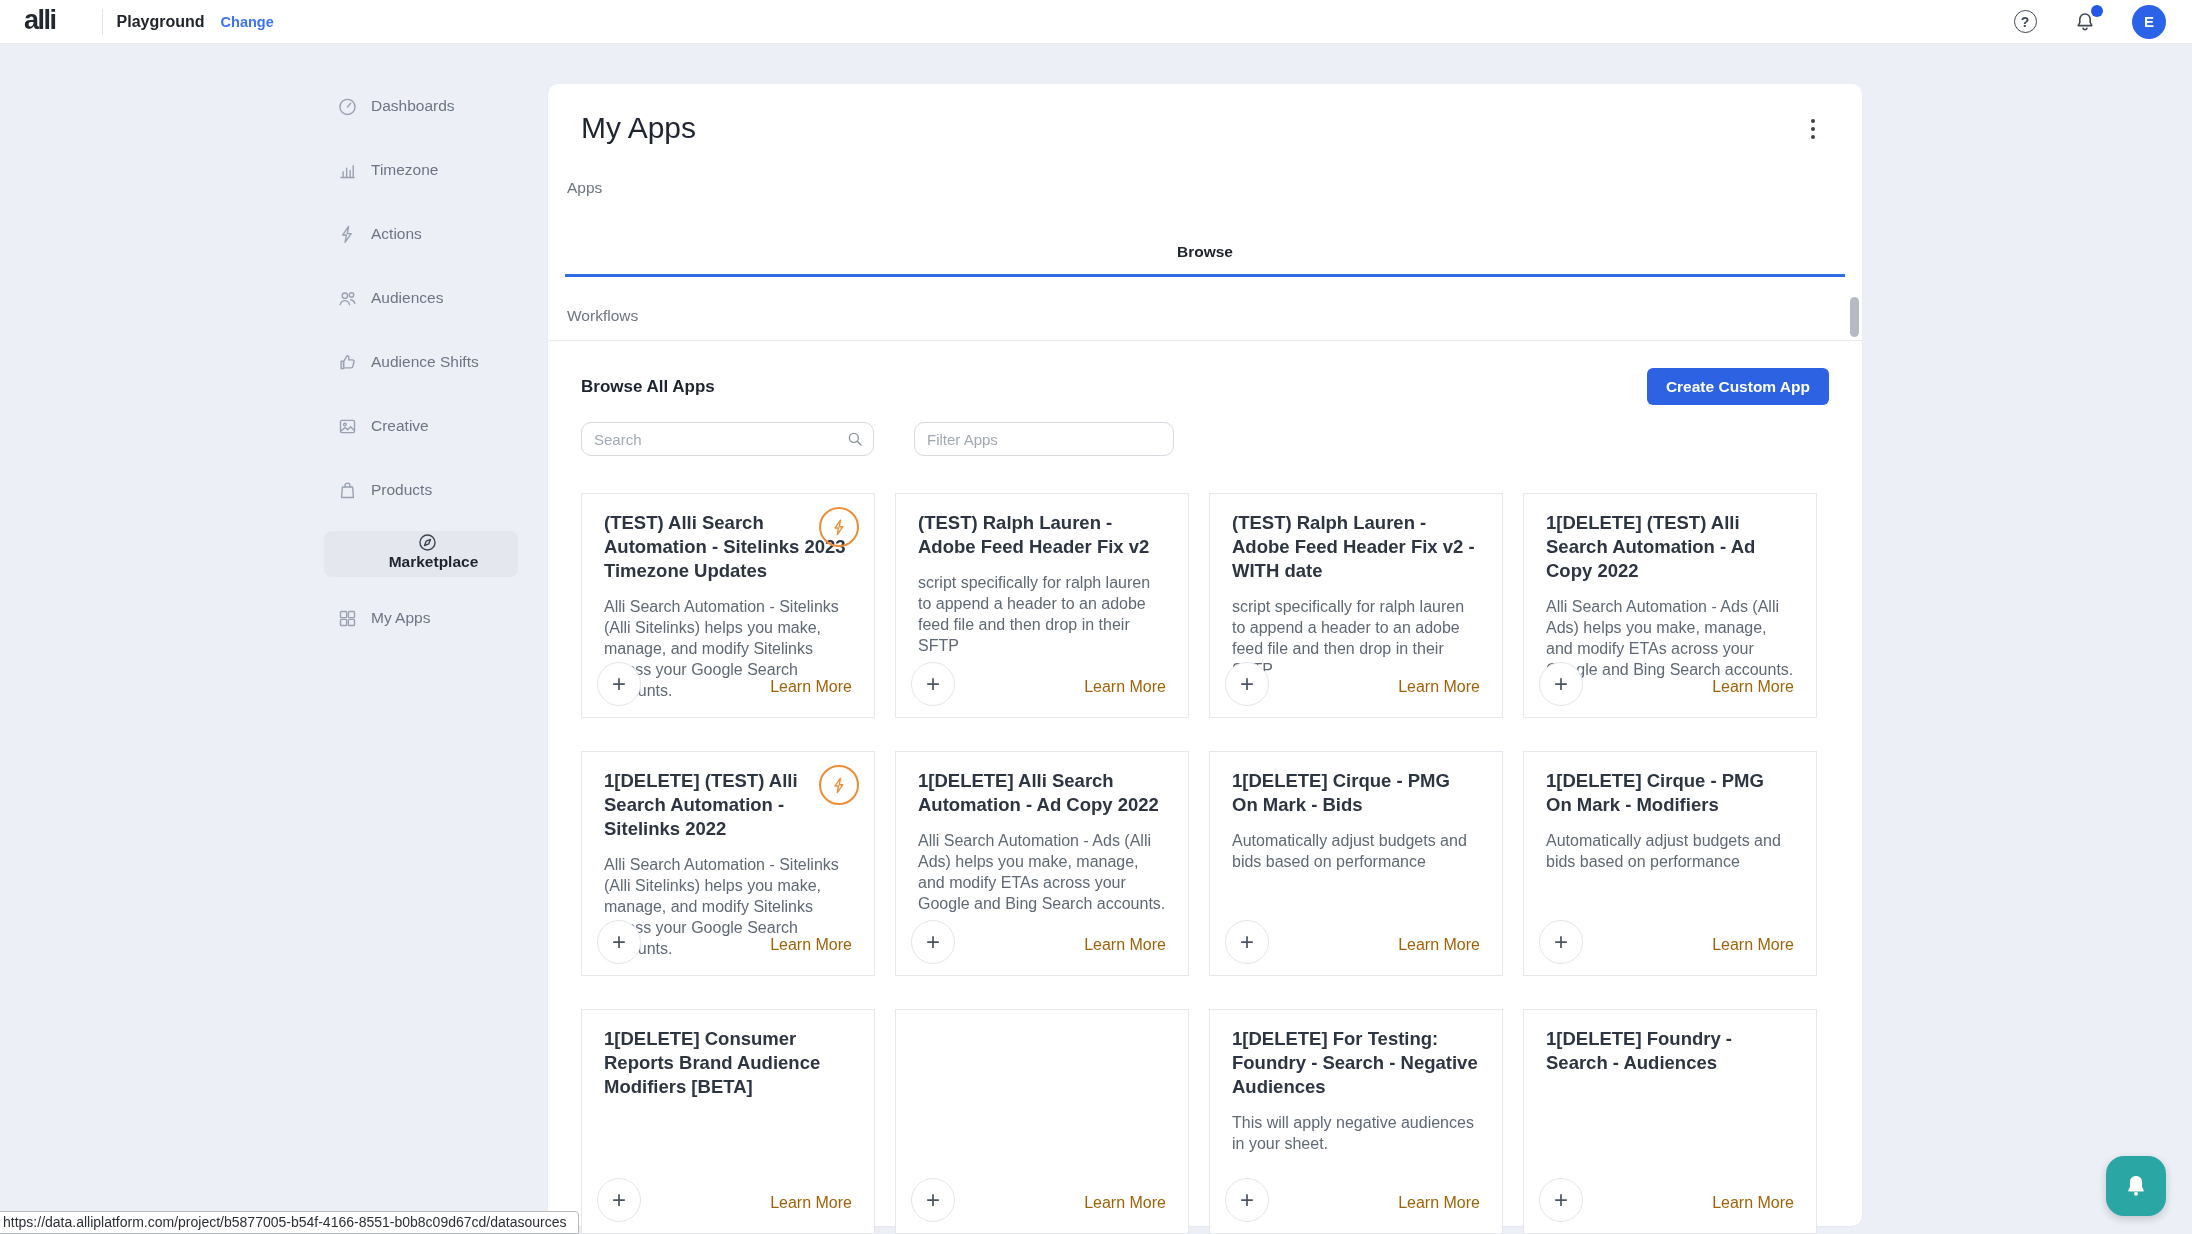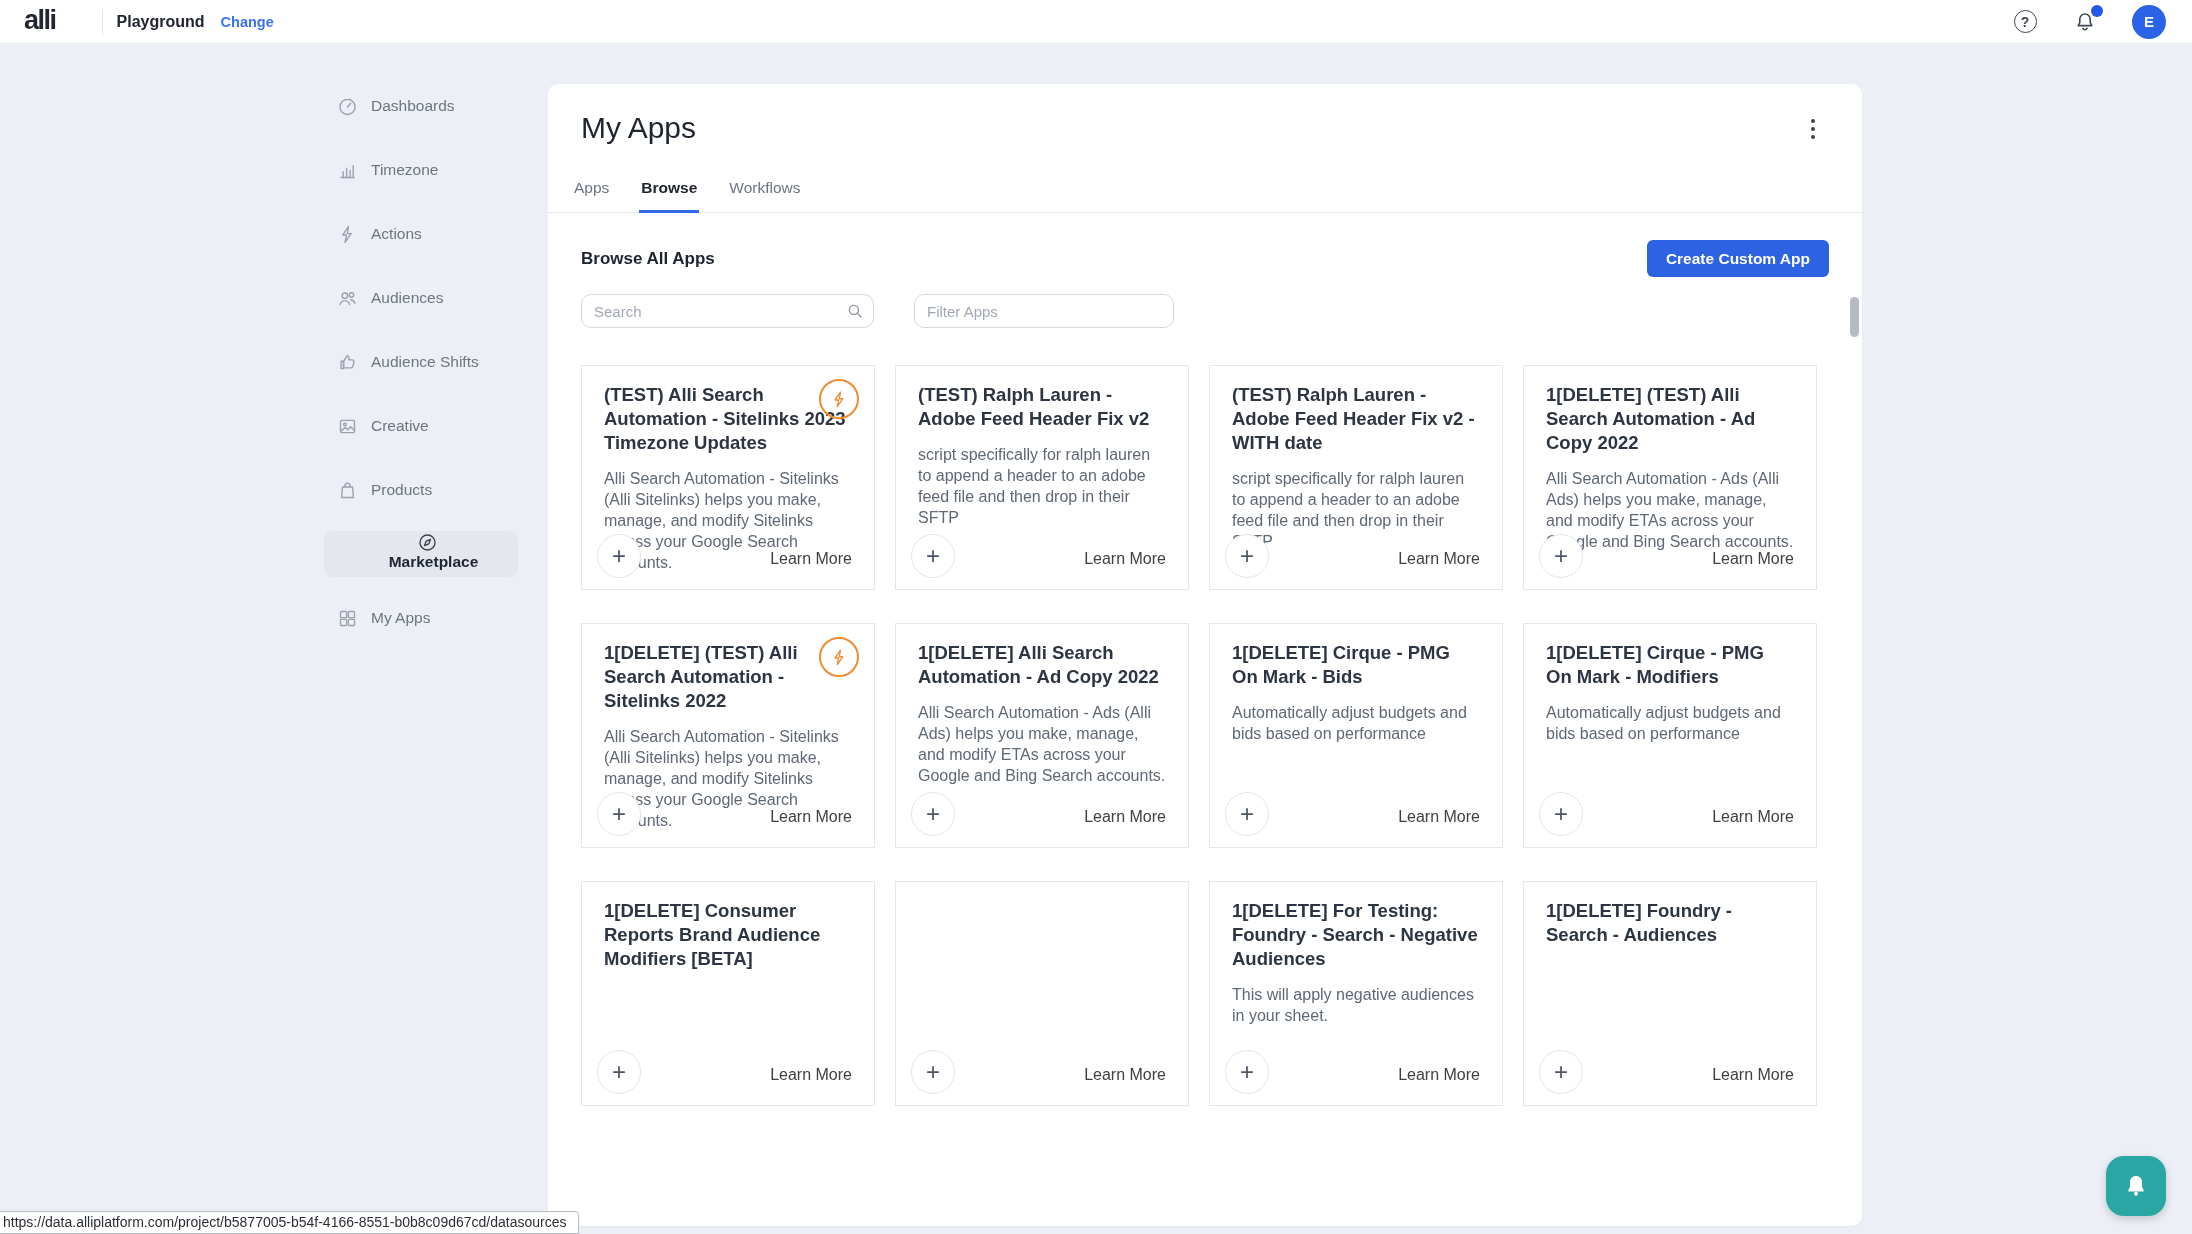--- a/index.html
+++ b/index.html
@@ -34,21 +34,21 @@
 
   
   .panel { position:absolute; left:548px; top:84px; width:1314px; height:1142px; background:#fff;
            border-radius:10px; box-shadow:0 1px 2px rgba(40,50,80,.04); }
   .panel-inner { padding:0 33px; position:relative; }
   .page-title { font-size:30px; font-weight:500; color:#1e2430; padding-top:27px; }
   .kebab { position:absolute; right:40px; top:32px; width:18px; height:26px; display:flex; flex-direction:column;
            align-items:center; justify-content:center; gap:4px; cursor:pointer; }
   .kebab span { width:4px; height:4px; border-radius:50%; background:#3c4450; }
 
-  .tabs { display:flex; gap:28px; margin:24px -33px 0; padding:0 24px; border-bottom:1px solid #e8eaef; }
+  .tabs { display:flex; gap:21px; margin:24px -33px 0; padding:0 17px; border-bottom:1px solid #e8eaef;flex-direction:column; }
   .tab { font-size:15.5px; color:#6d7480; padding:10px 2px 13px; border-bottom:3px solid transparent;
          margin-bottom:-1px; cursor:pointer; }
   .tab.active { color:#20242c; font-weight:600; border-bottom-color:#2f6be4;text-align:center; }
 
   .section-row { margin-top:27px; display:flex; align-items:center; justify-content:space-between; }
   .section-title { font-size:17px; font-weight:600; color:#1d242f; }
   .create-btn { background:#2d63e2; color:#fff; border:none; height:37px; padding:0 19px; border-radius:6px;
                 font-size:15.5px; font-weight:600; font-family:inherit; cursor:pointer; }
 
   .filters { margin-top:17px; display:flex; gap:40px; }
@@ -64,21 +64,21 @@
   .grid { margin-top:37px; display:grid; grid-template-columns:repeat(4,294px); column-gap:20px; row-gap:33px; }
   .card { position:relative; height:225px; background:#fff; border:1px solid #e5e7ec; border-radius:0;
           padding:17px 22px 14px; }
   .card-title { font-size:18.5px; font-weight:600; color:#2d3542; line-height:24px; }
   .card-desc { margin-top:13px; font-size:16px; line-height:21px; color:#5f6875; }
   .badge { position:absolute; top:13px; right:15px; width:40px; height:40px; border:2px solid #f08c33;
            border-radius:50%; color:#f08c33; display:flex; align-items:center; justify-content:center; }
   .plus-btn { position:absolute; left:15px; bottom:11px; width:44px; height:44px; border-radius:50%;
               border:1px solid #e3e6ea; background:#fff; color:#4b5563; font-size:24px; font-weight:300;
               line-height:40px; text-align:center; cursor:pointer; font-family:inherit; }
-  .learn-more { position:absolute; right:22px; bottom:21px; font-size:16px; color:#404040; cursor:pointer; }
+  .learn-more { position:absolute; right:22px; bottom:21px; font-size:16px; color:#a16207; cursor:pointer; }
 
   
   .scroll-thumb { position:absolute; left:1850px; top:297px; width:9px; height:40px; border-radius:5px;
                   background:#b6bac2; cursor:pointer; z-index:6; }
   .statusbar { position:absolute; left:-10px; bottom:0; height:23px; background:#fff; border:1px solid #b7babf;
                border-radius:0 4px 0 0; padding:0 12px; font-size:14px; line-height:21px; color:#2b2f35;
                white-space:nowrap; z-index:9; }
   .chat-fab { position:absolute; right:26px; bottom:18px; width:60px; height:60px; border-radius:18px;
               background:#2aa7a4; display:flex; align-items:center; justify-content:center; cursor:pointer;
               box-shadow:0 3px 8px rgba(0,0,0,.18); z-index:9; }

